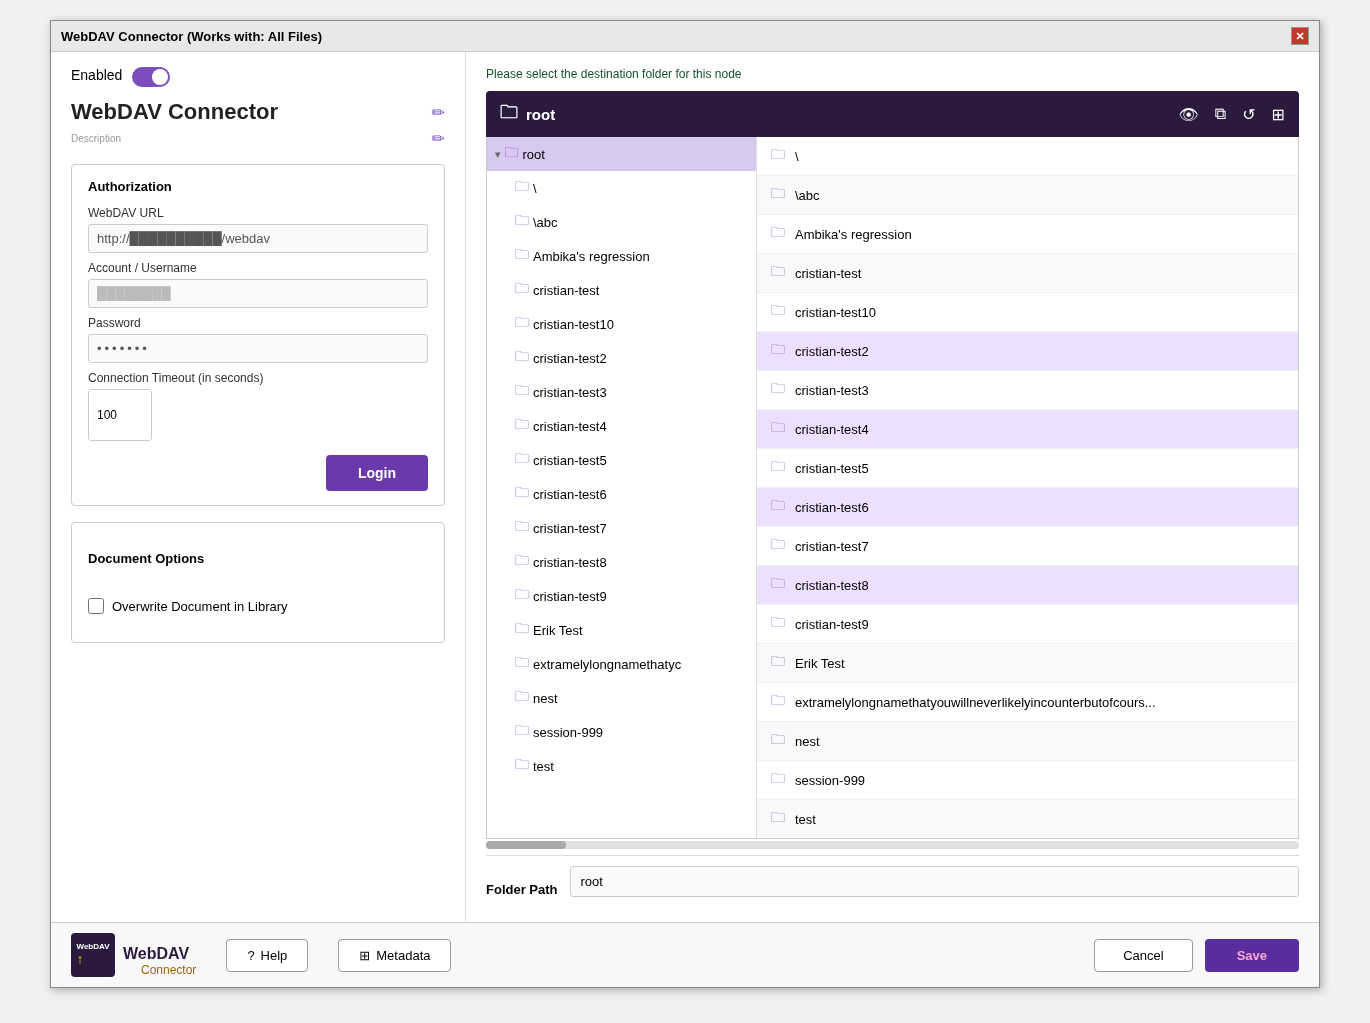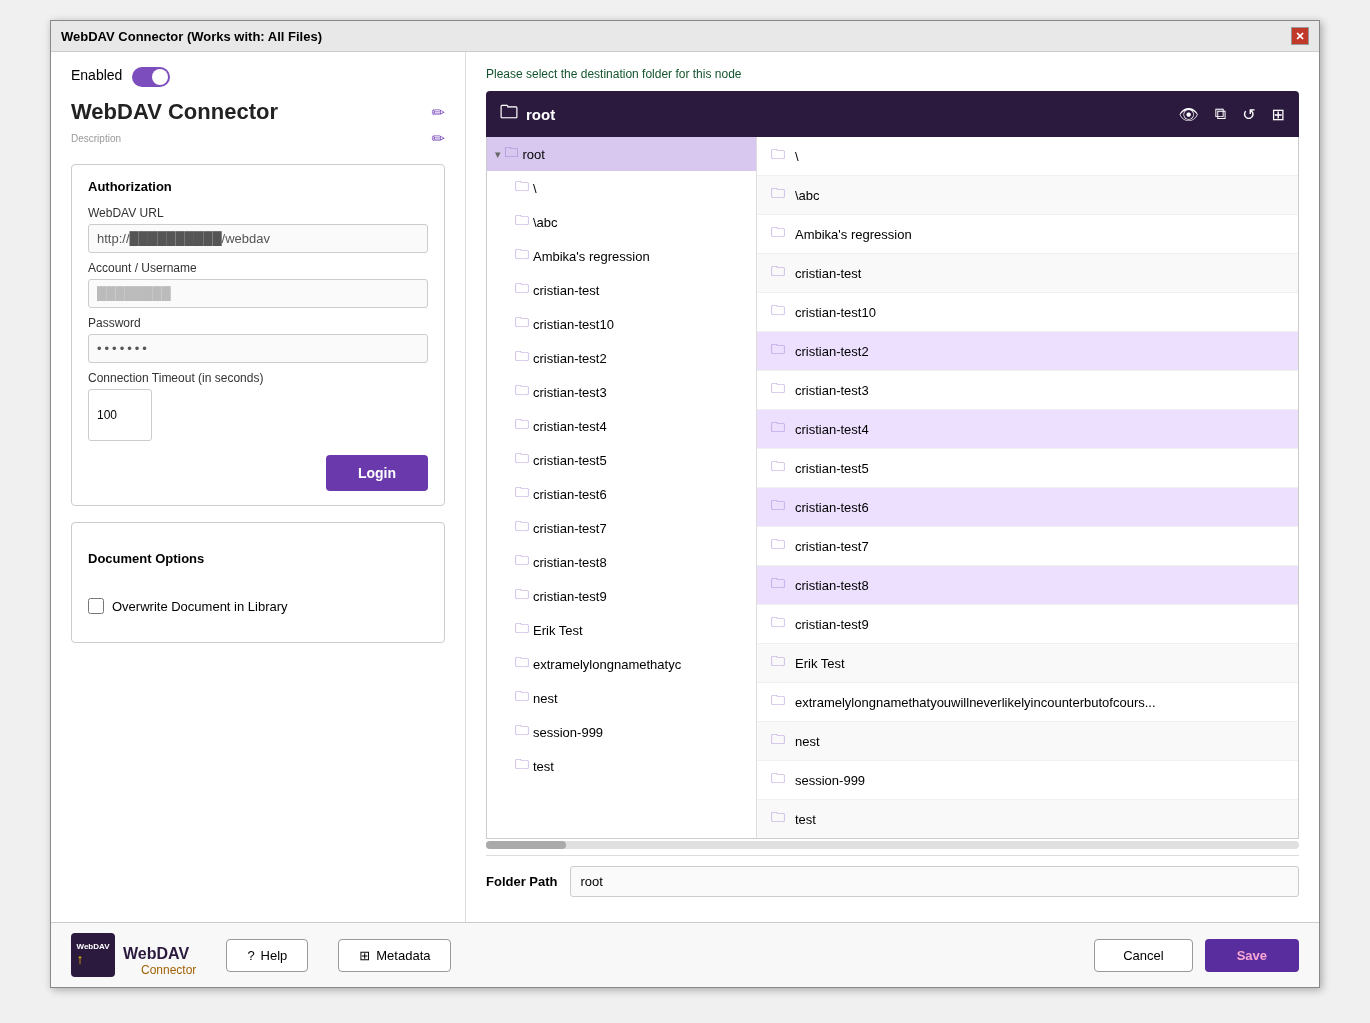--- a/index.html
+++ b/index.html
@@ -256,21 +256,21 @@
       gap: 10px;
       font-size: 13px;
       border-bottom: 1px solid #f0f0f0;
     }
     .grid-row.alt { background: #f9f9f9; }
     .grid-row.highlight { background: #ede0ff; }
     .grid-folder-icon { color: #7c4dbd; font-size: 14px; }
     
     .folder-path-row {
       display: flex;
-      align-items: center;
+      align-items: flex-end;
       gap: 12px;
       padding: 10px 0;
       border-top: 1px solid #ddd;
       margin-top: 6px;
     }
     .folder-path-label {
       font-weight: bold;
       font-size: 13px;
       white-space: nowrap;
     }

